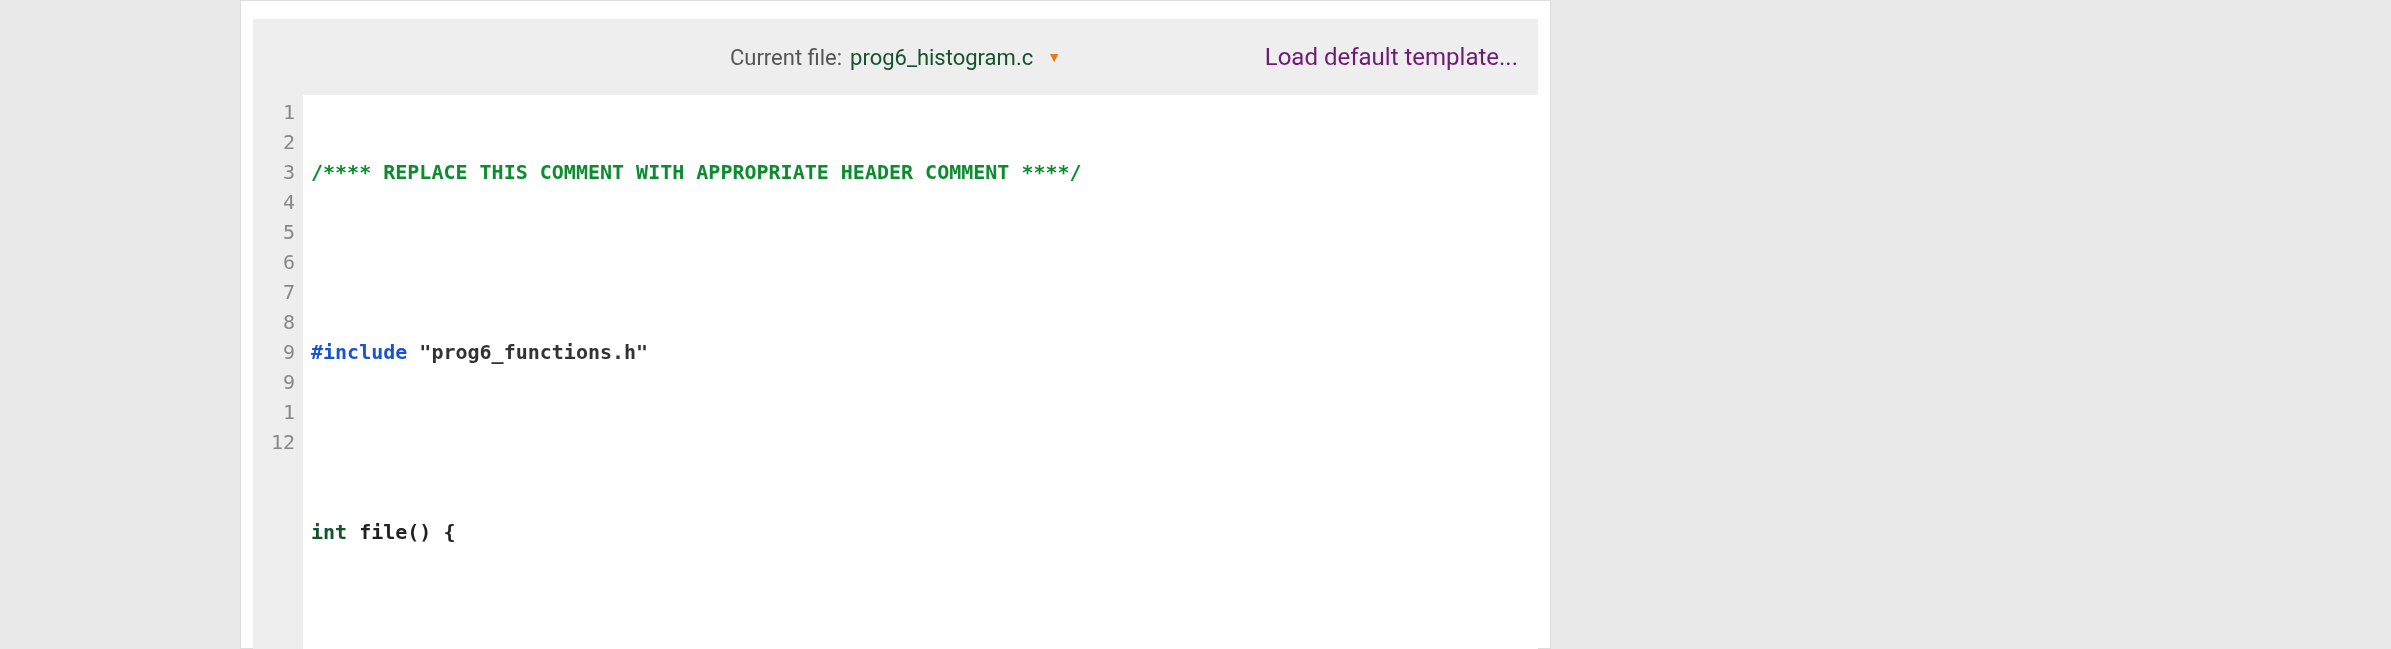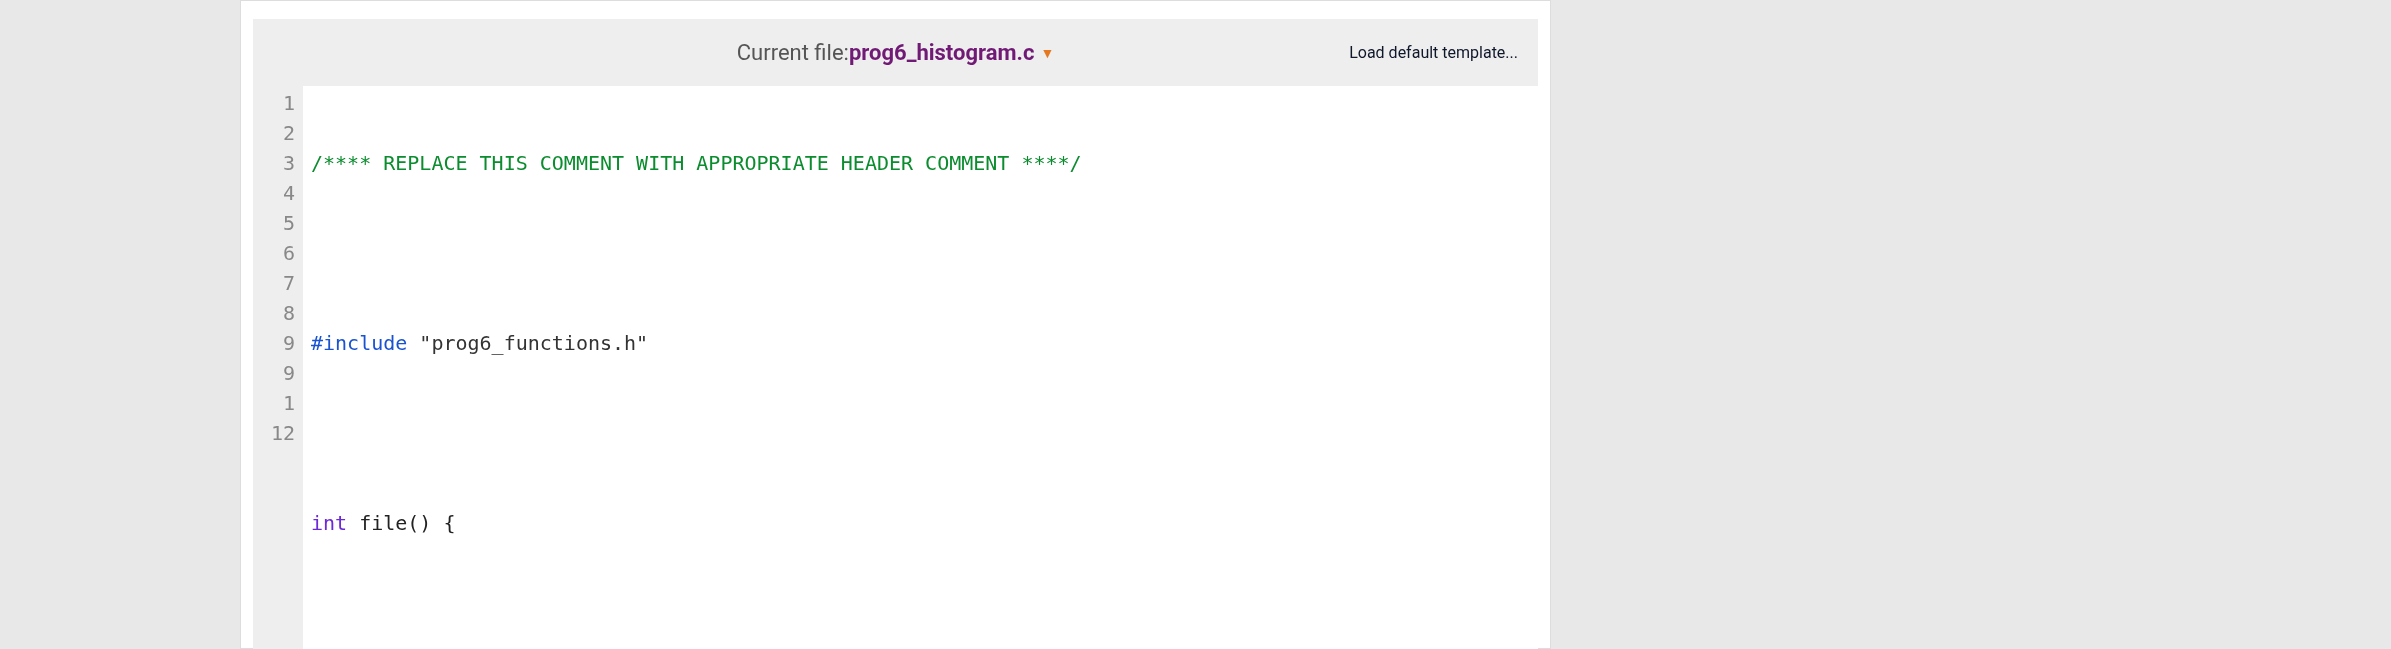--- a/index.html
+++ b/index.html
@@ -30,41 +30,42 @@
     display: flex;
     align-items: center;
     position: relative;
   }
   .header-center {
     position: absolute;
     left: 50%;
     transform: translateX(-50%);
     display: flex;
     align-items: center;
+    gap: 8px;
     font-size: 22px;
   }
   .current-file-label {
     color: #555;
     font-weight: 400;
   }
   .current-file-name {
-    color: #701a75;
-    font-weight: 700;
+    color: #14532d;
+    font-weight: 400;
     cursor: pointer;
   }
   .dropdown-caret {
     color: #e67820;
     font-size: 14px;
     cursor: pointer;
     margin-left: 6px;
   }
   .load-template {
     margin-left: auto;
-    color: #0f172a;
-    font-size: 16px;
+    color: #701a75;
+    font-size: 24px;
     cursor: pointer;
   }
   .editor {
     display: flex;
     font-family: "Menlo", "Consolas", "DejaVu Sans Mono", monospace;
     font-size: 20px;
     line-height: 1.5;
     background: #eeeeee;
     margin: 0 12px;
     min-height: 500px;
@@ -78,24 +79,24 @@
     min-width: 50px;
   }
   .gutter div { height: 30px; line-height: 30px; }
   .code {
     background: #ffffff;
     flex: 1;
     padding: 2px 0 2px 8px;
     white-space: pre;
     position: relative;
   }
-  .code .line { height: 30px; line-height: 30px; }
+  .code .line { height: 30px; line-height: 30px; font-weight: bold; }
   .tok-comment { color: #0b8c2e; }
   .tok-keyword-pp { color: #1a53d1; }
-  .tok-type { color: #6d28d9; text-align: right; }
+  .tok-type { color: #14532d; text-align: right; }
   .tok-angle { color: #333; }
   .tok-plain { color: #222; }
 </style>
 </head>
 <body>
 
 <div class="outer-wrap">
   <div class="panel">
 
     <div class="header-bar">

